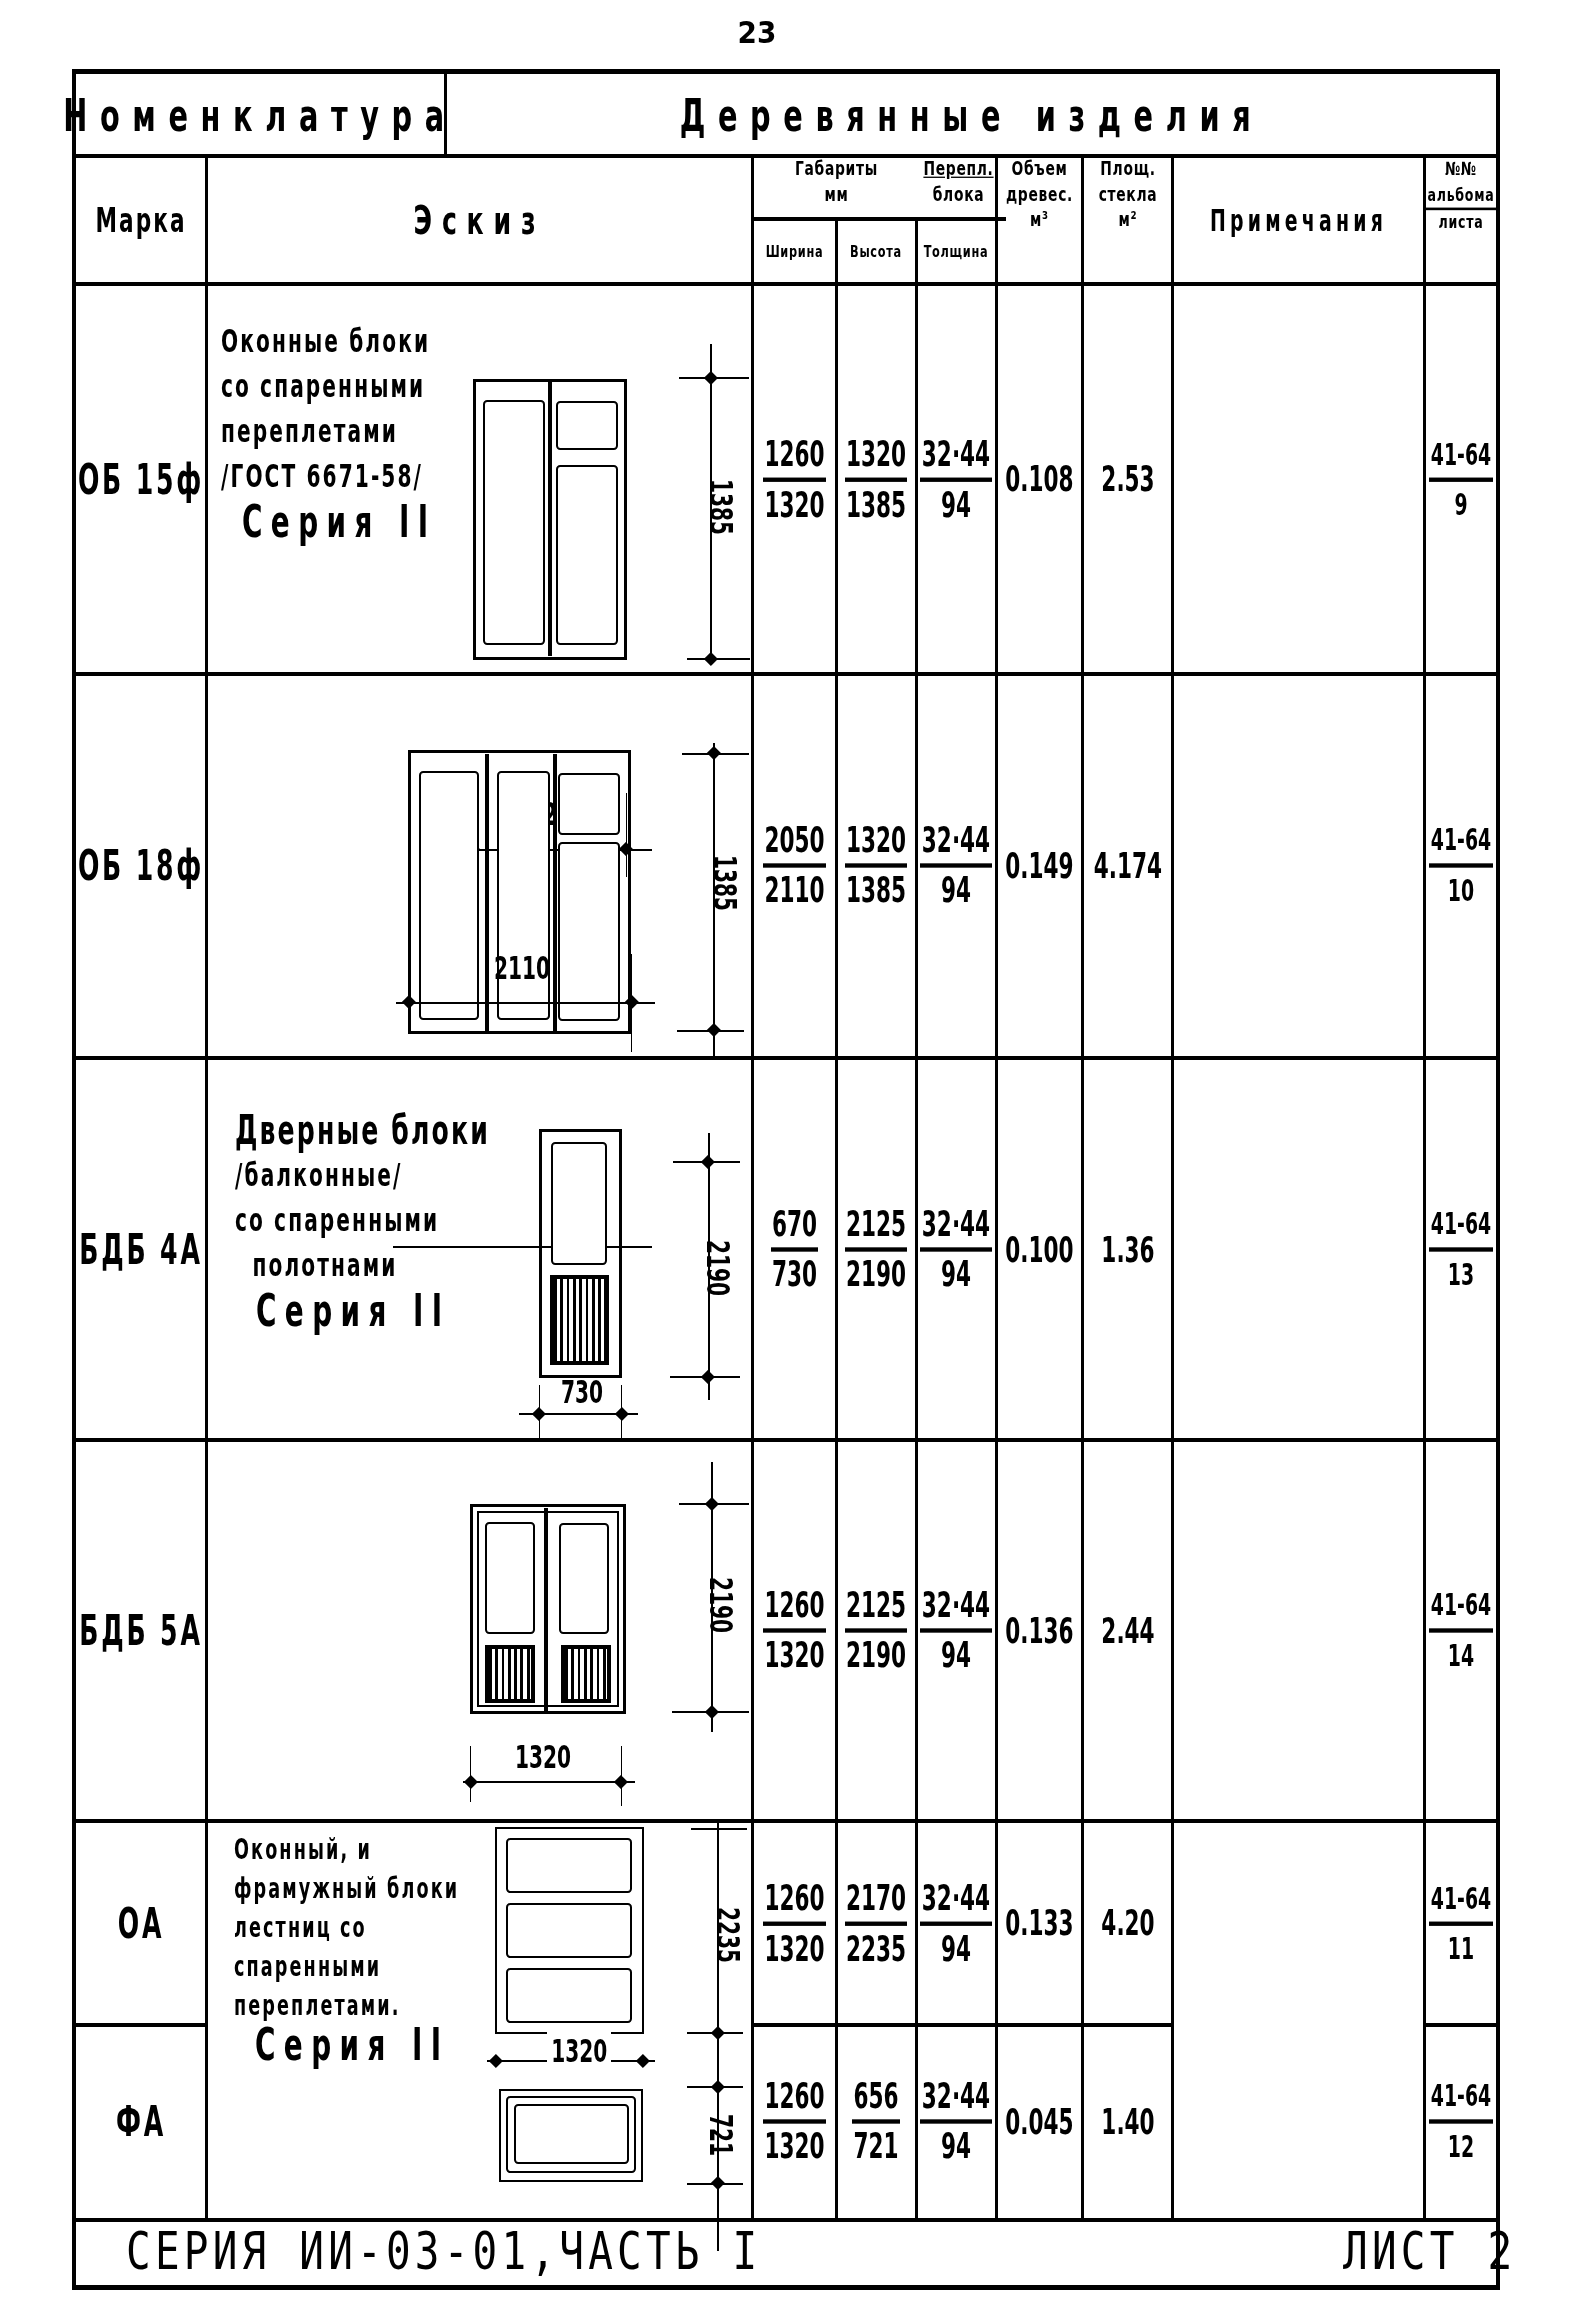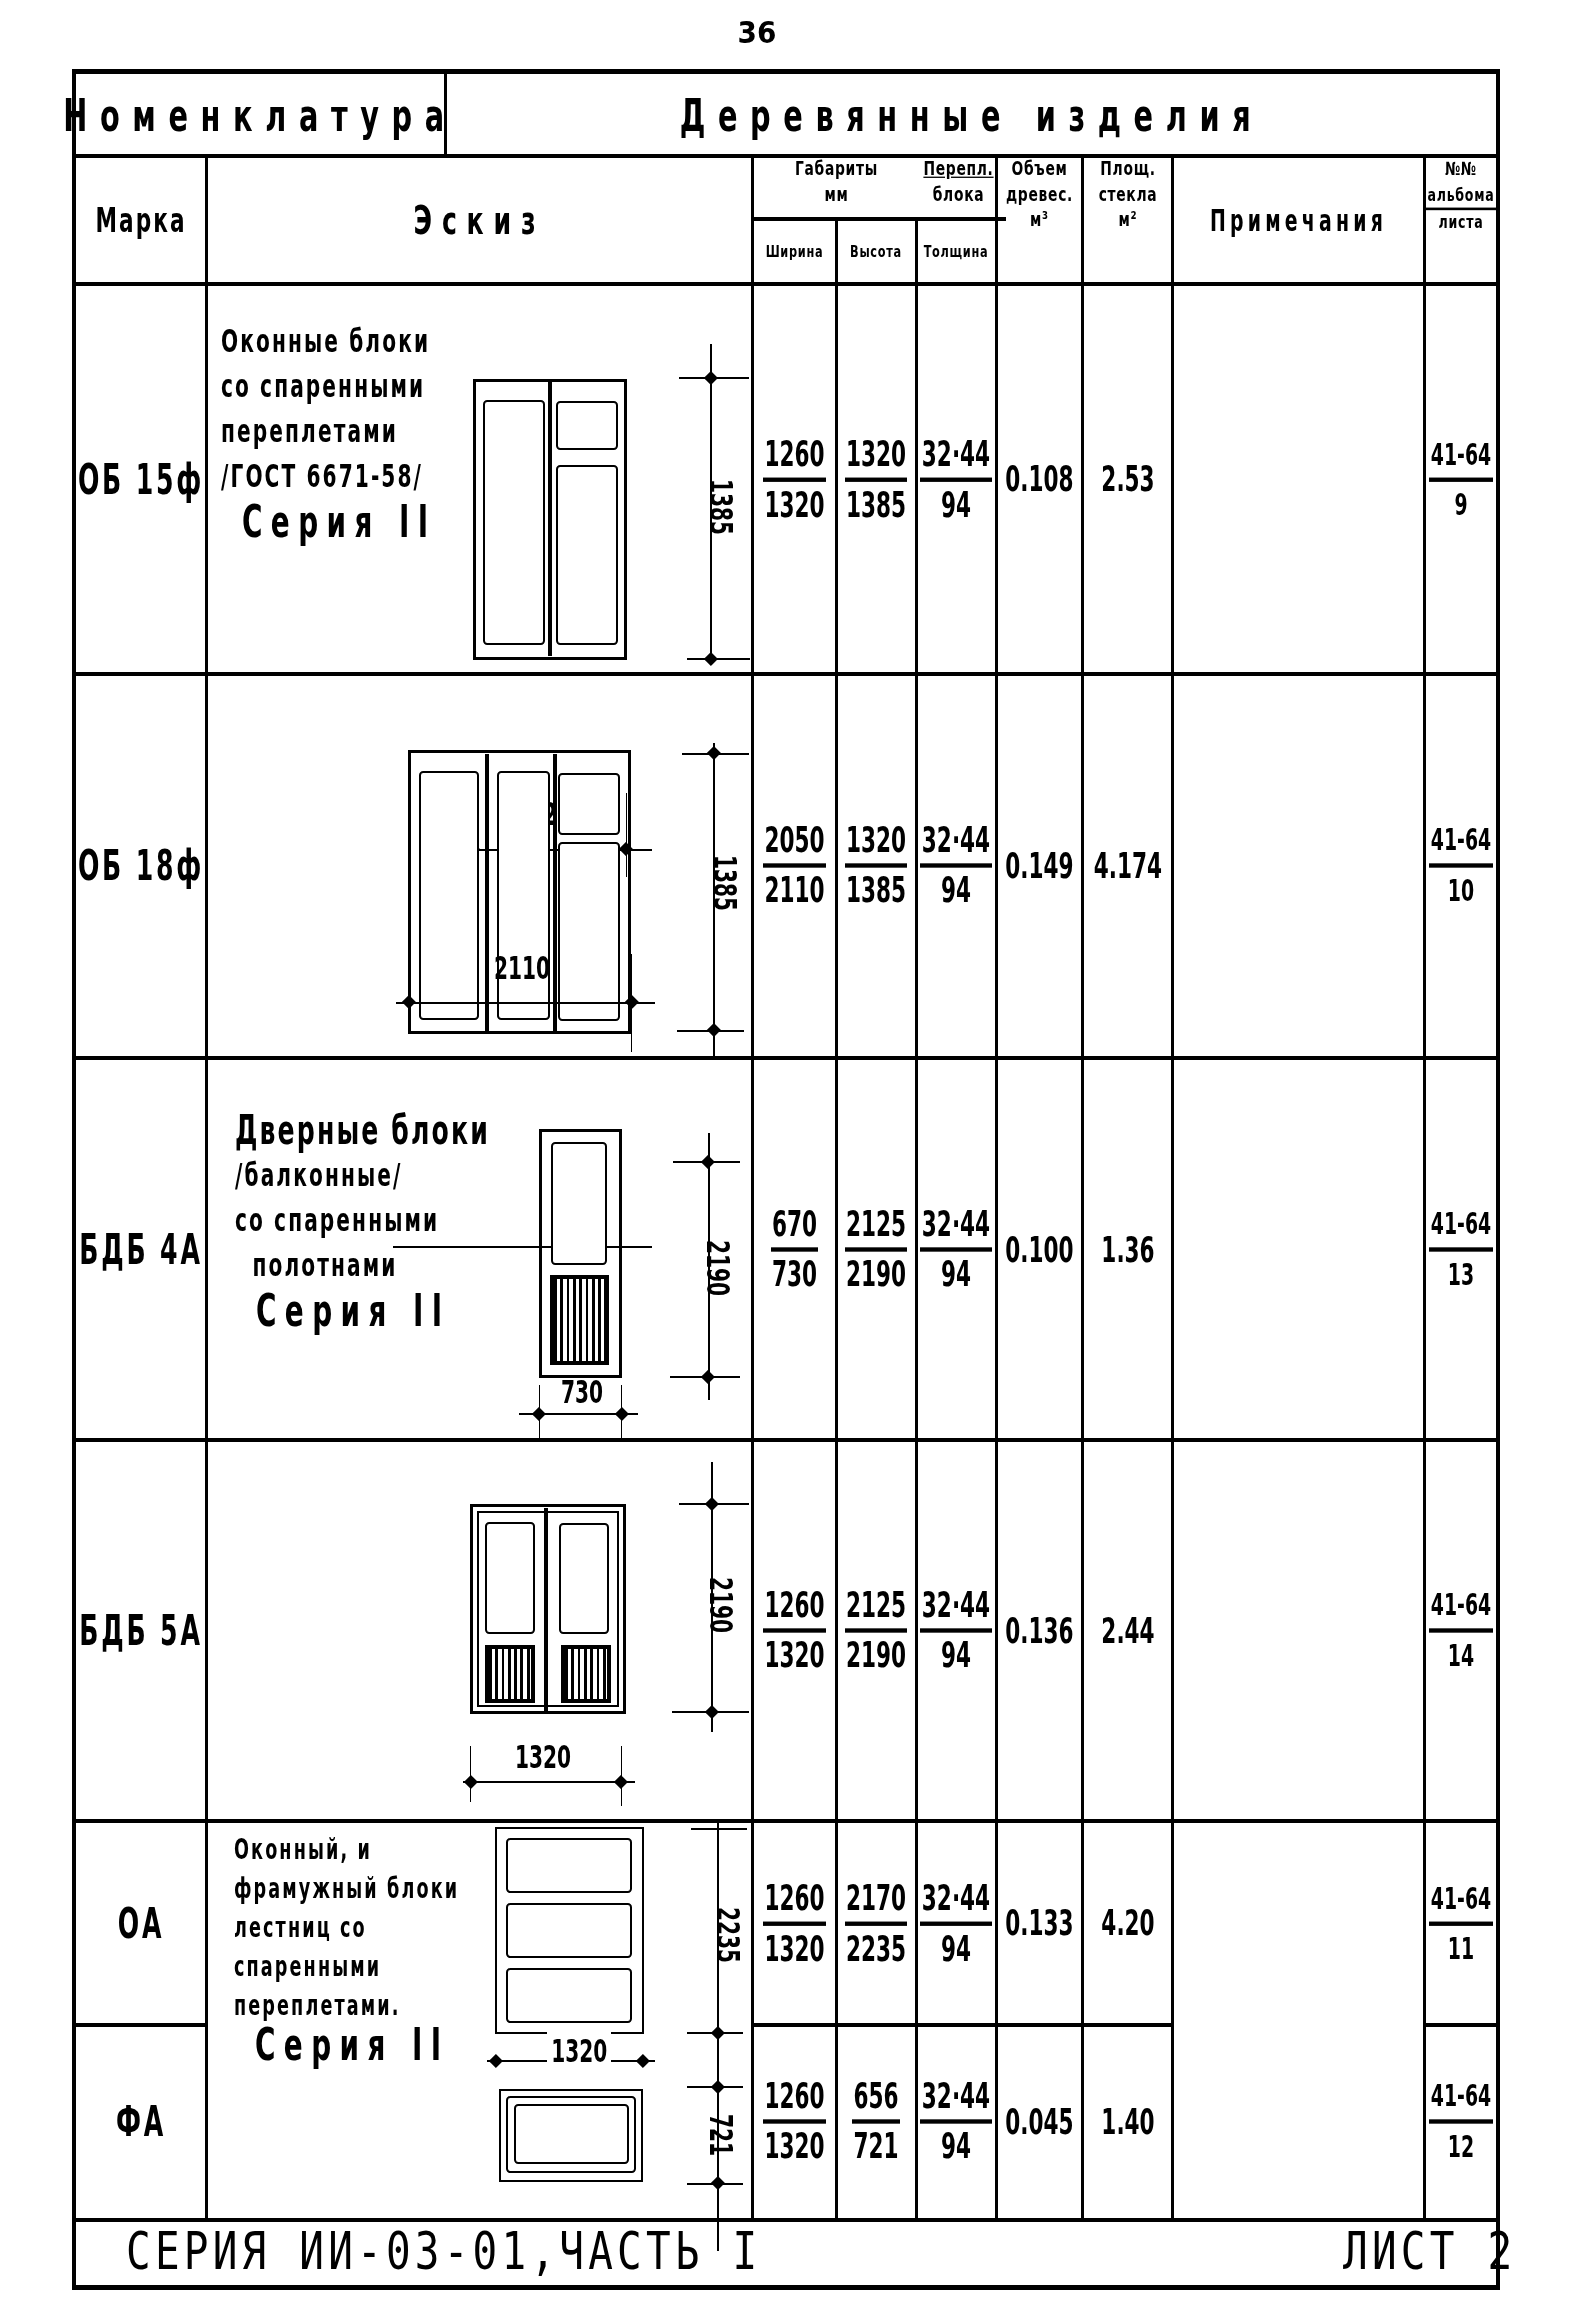--- a/index.html
+++ b/index.html
@@ -30,21 +30,21 @@
   .dimv { position:absolute; width:2.1px; background:#000; }
   .dimh { position:absolute; height:2.1px; background:#000; }
   .tick { position:absolute; width:9.8px; height:9.8px; background:#000; transform:rotate(45deg); }
   .dimlabel { position:absolute; font-weight:bold; font-size:22.4px; transform:scaleY(1.45); }
   .dimlabel.rot { transform:rotate(90deg) scaleY(1.45); transform-origin:center; }
   .footer-text { position:absolute; font-family:"DejaVu Sans Mono","Liberation Mono",monospace; font-size:41px; letter-spacing:4.2px; transform:scaleY(1.25); transform-origin:left center; }
 </style>
 </head>
 <body>
 
-<div class="abs page-num">36</div>
+<div class="abs page-num">23</div>
 
 <div>
 
   <div class="hline" style="left:72px;top:69px;width:1427px;height:4.9px;"></div>
   <div class="hline" style="left:72px;top:154px;width:1427px;height:4.2px;"></div>
   <div class="hline" style="left:753px;top:217px;width:253px;height:3.5px;"></div>
   <div class="hline" style="left:72px;top:282px;width:1427px;height:4.2px;"></div>
   <div class="hline" style="left:72px;top:672px;width:1427px;height:3.5px;"></div>
   <div class="hline" style="left:72px;top:1056px;width:1427px;height:3.5px;"></div>
   <div class="hline" style="left:72px;top:1438px;width:1427px;height:3.5px;"></div>

